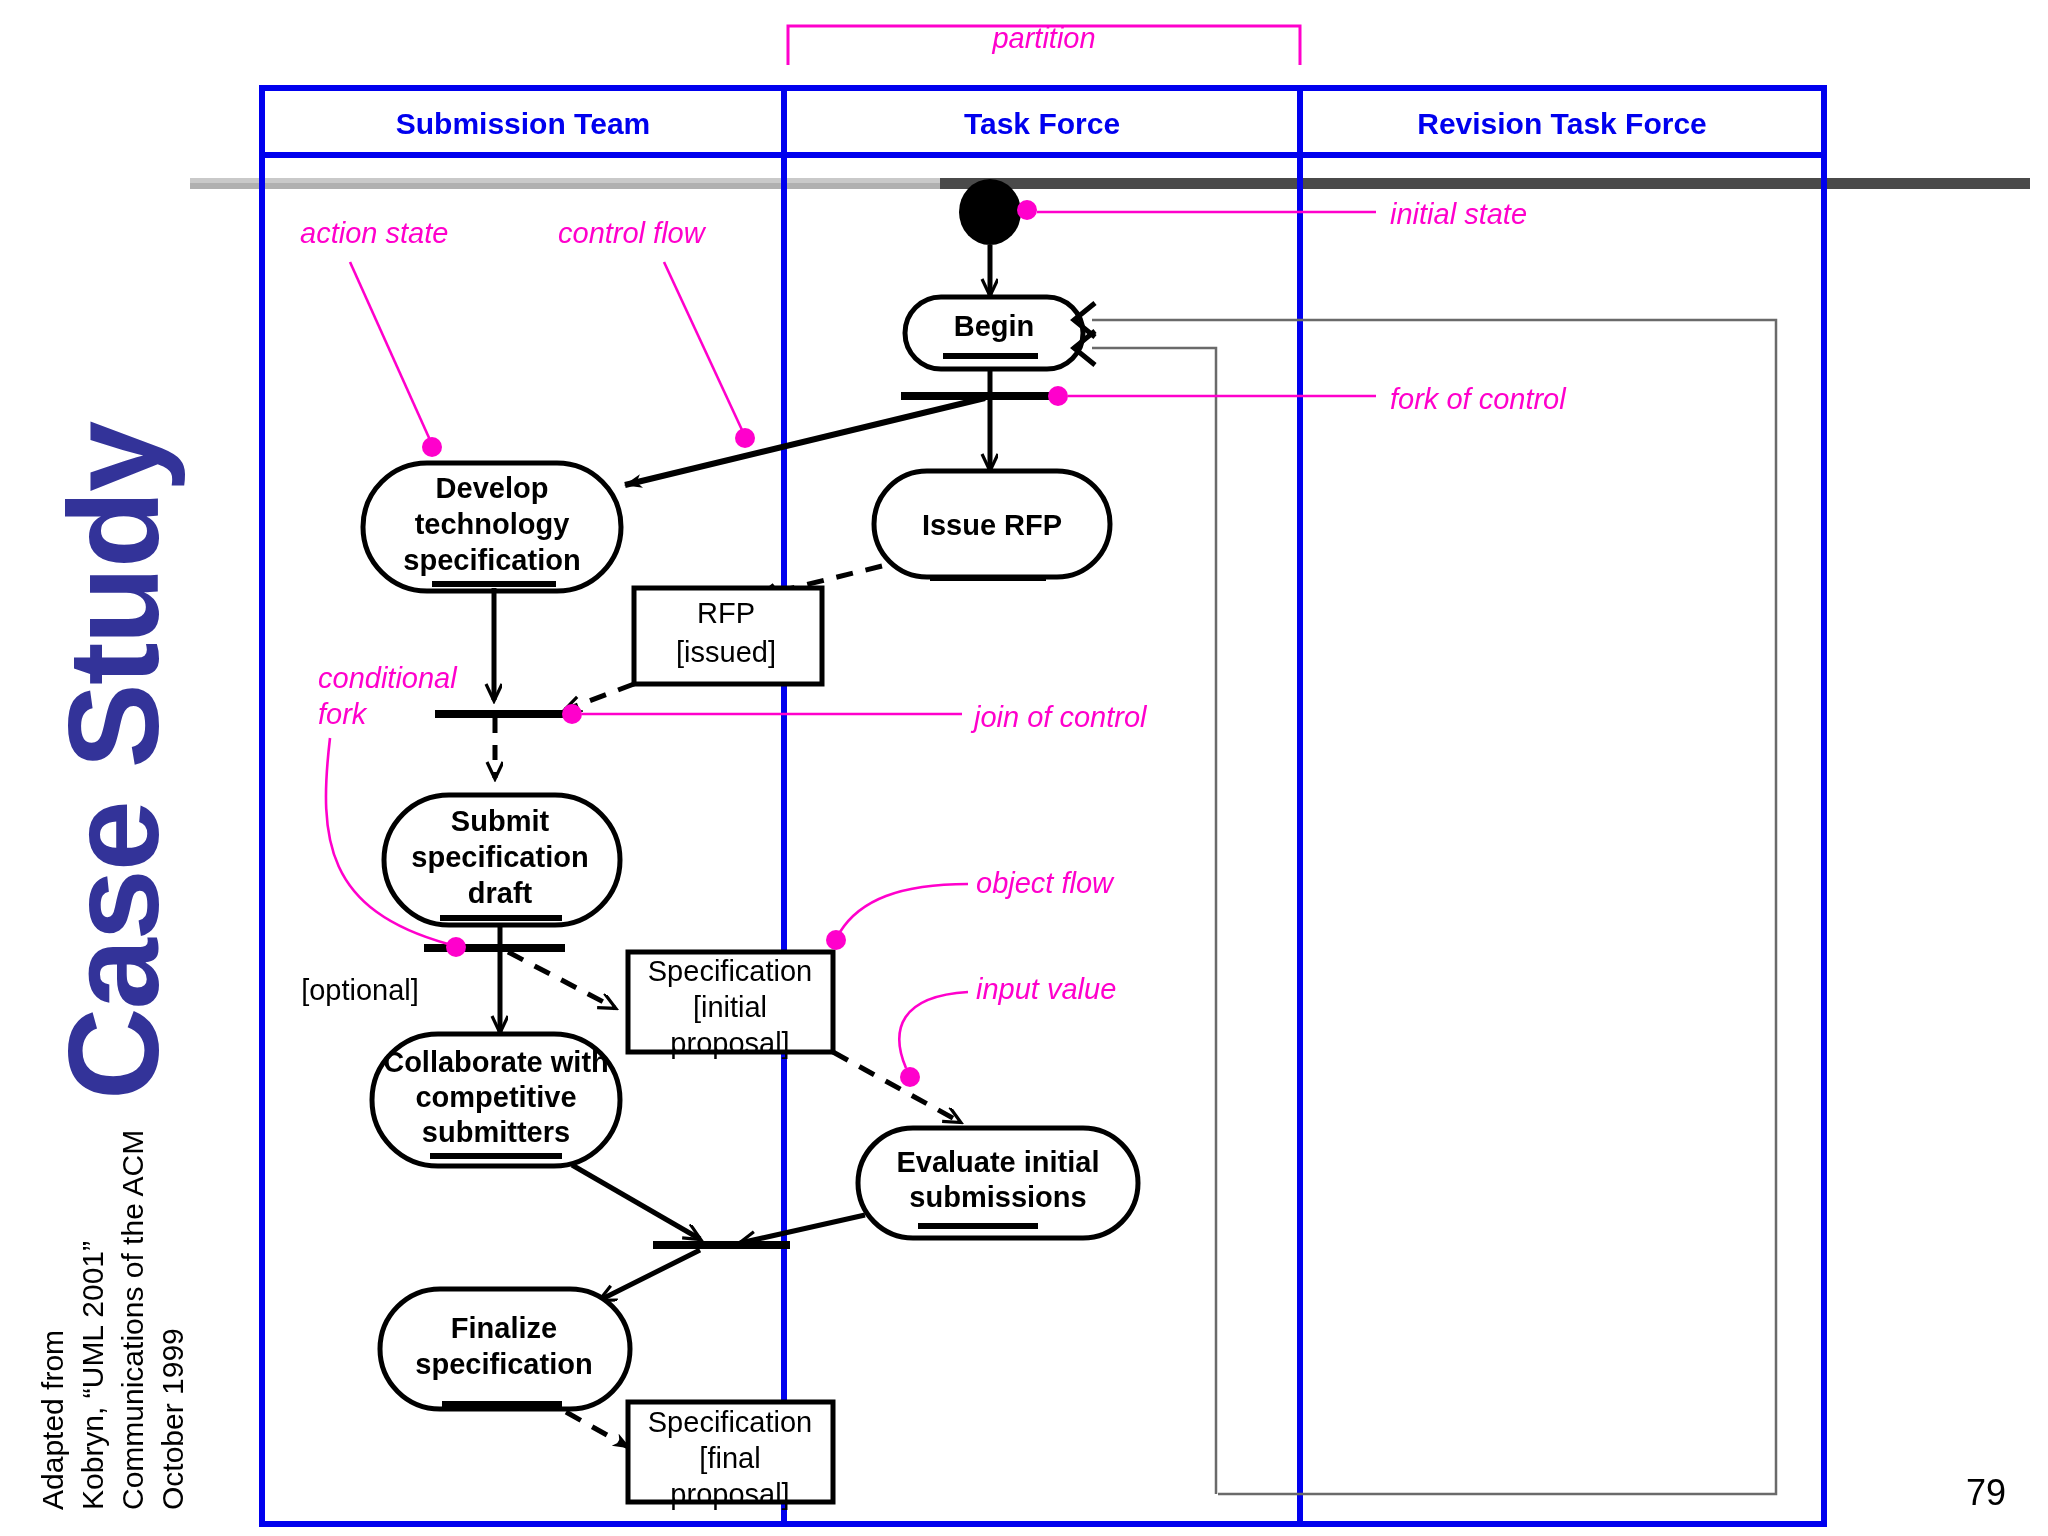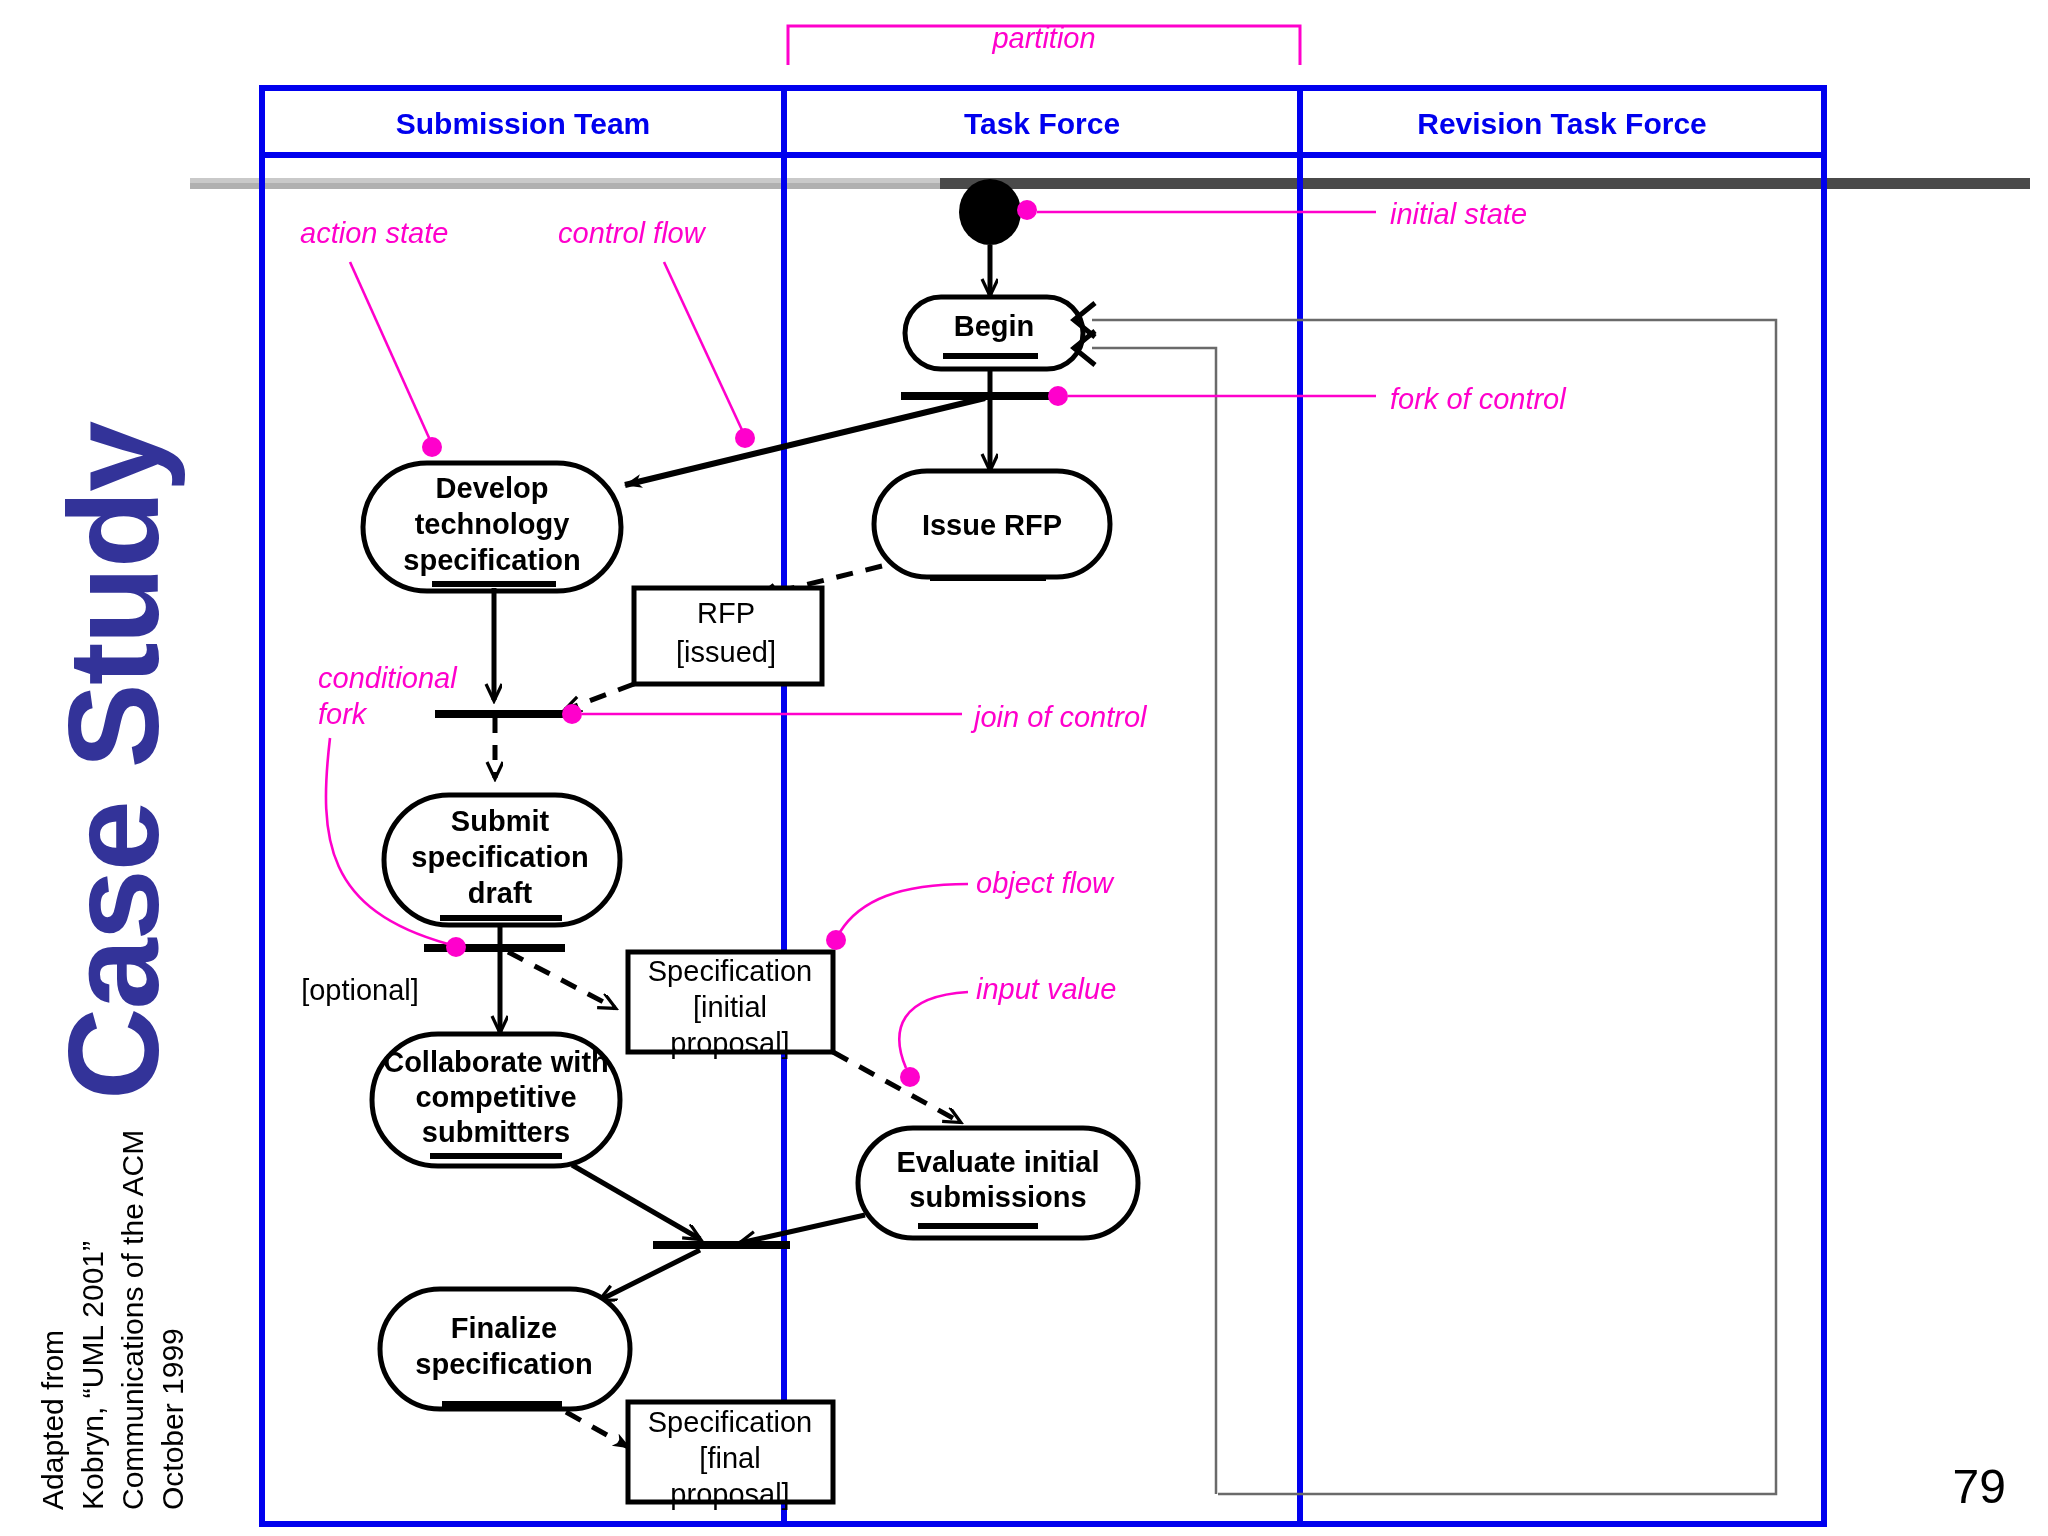--- a/index.html
+++ b/index.html
@@ -29,21 +29,21 @@
     transform-origin:left top;
     transform:rotate(-90deg);
   }
   #attr-line-0{left:36px; top:1510px;}
   #attr-line-1{left:76px; top:1510px;}
   #attr-line-2{left:116px; top:1510px;}
   #attr-line-3{left:156px; top:1510px;}
   #page-number{
     position:absolute;
     right:42px; bottom:22px;
-    font-size:48px;
+    font-size:36px;
     color:#000000;
     font-family:"Liberation Sans",sans-serif;
   }
   .lane-header-text{
     font-family:"Liberation Sans",sans-serif;
     font-weight:bold;
     font-size:30px;
     fill:#0000ee;
   }
   .node-text{

